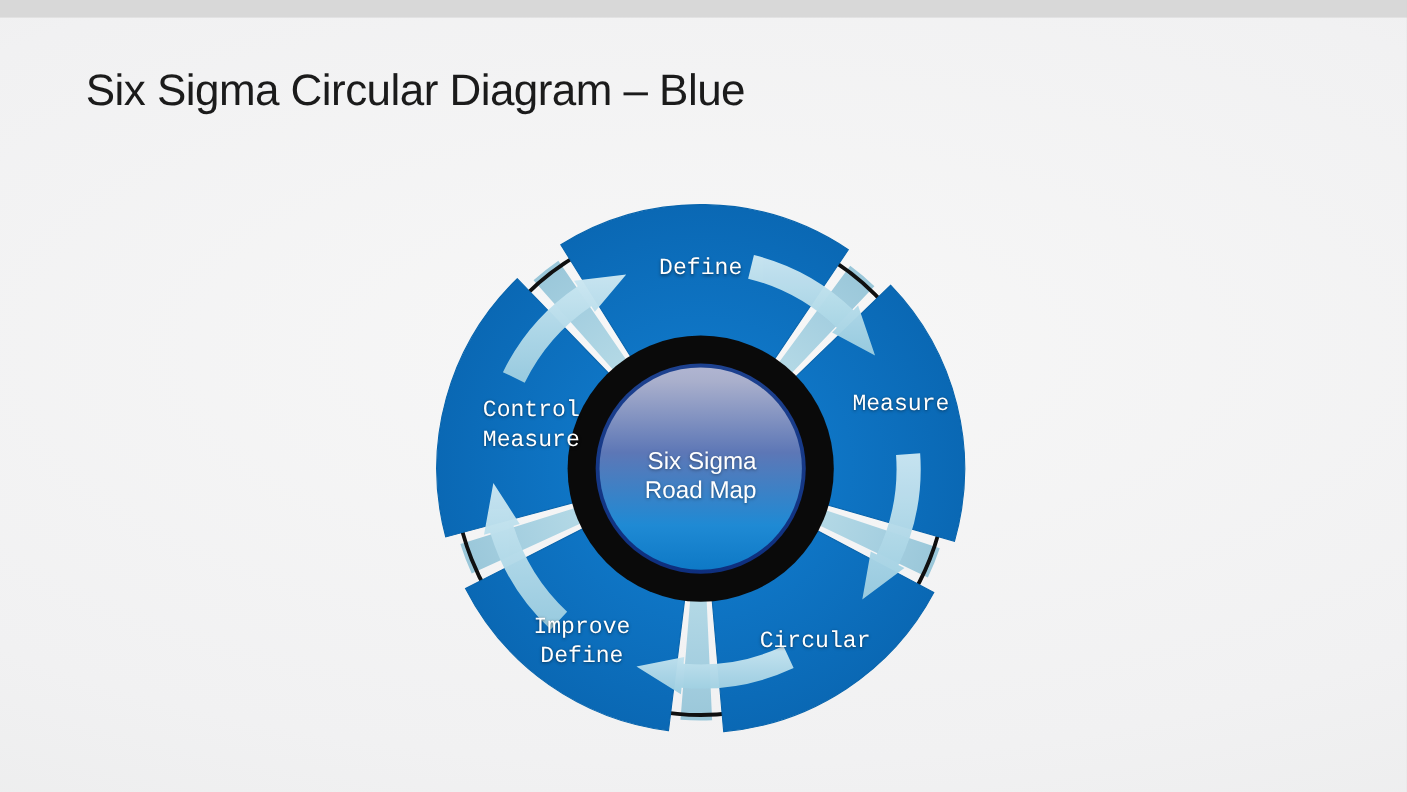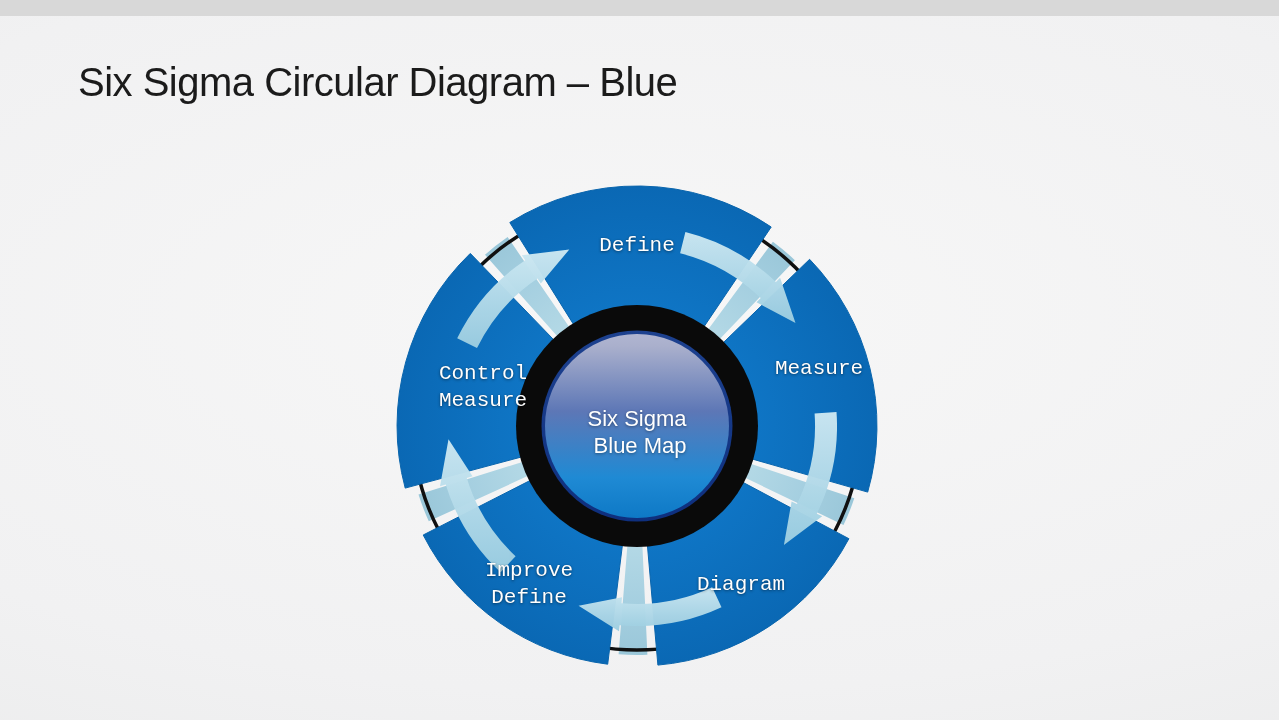--- a/index.html
+++ b/index.html
@@ -105,31 +105,31 @@
 
   <div class="seg-label" style="left:637px;top:229px">
     <span>Define</span>
   </div>
 
   <div class="seg-label" style="left:819px;top:352px">
     <span>Measure</span>
   </div>
 
   <div class="seg-label" style="left:741px;top:568px">
-    <span>Diagram</span>
+    <span>Circular</span>
   </div>
 
   <div class="seg-label" style="left:529px;top:568px">
     <span>Improve</span>
     <span>Define</span>
   </div>
 
   <div class="seg-label" style="left:483px;top:371px">
     <span>Control</span>
     <span>Measure</span>
   </div>
 
   <div class="center-label" style="left:637px;top:416px">
     <span>Six Sigma</span>
-    <span>Blue Map</span>
+    <span>Road Map</span>
   </div>
 
 </div>
 
 </body></html>

